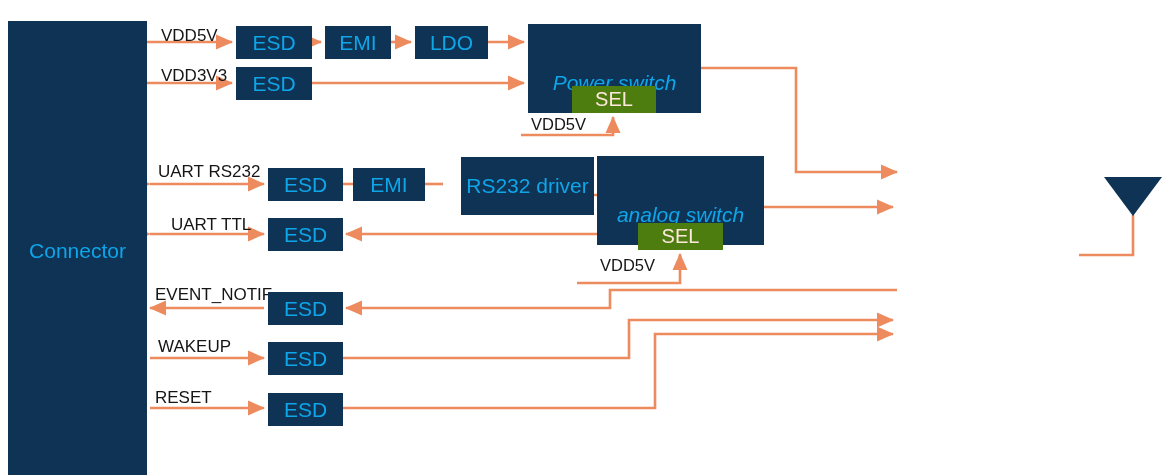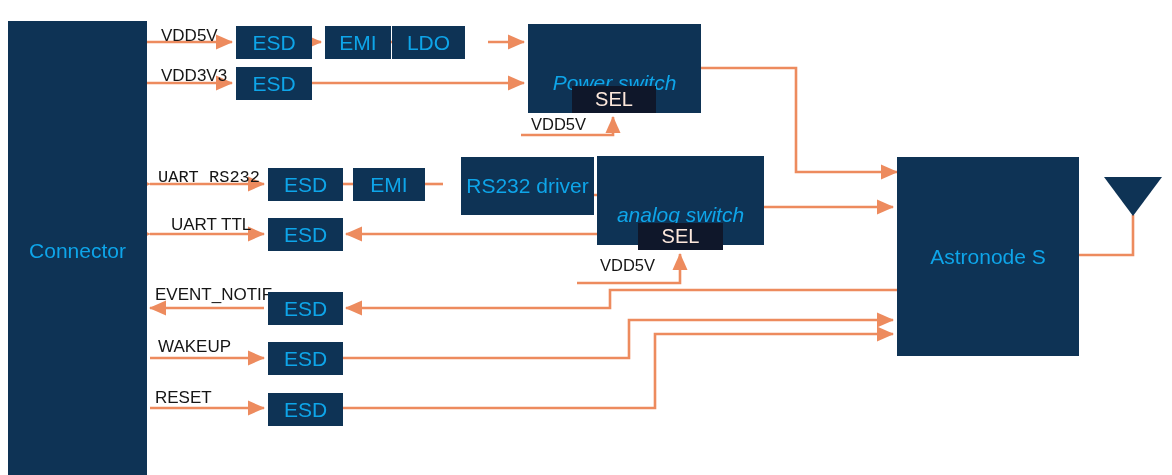--- a/index.html
+++ b/index.html
@@ -49,21 +49,21 @@
     font-size: 21px;
   }
   .blk.bigsw {
     font-size: 21px;
     align-items: center;
     padding-top: 28px;
     font-style: italic;
   }
   .sel {
     position: absolute;
-    background: #0f172a;
+    background: #4d7c0f;
     color: #fde8dc;
     display: flex;
     align-items: center;
     justify-content: center;
     font-size: 20px;
     z-index: 4;
   }
   .lbl {
     position: absolute;
     color: #151515;
@@ -144,21 +144,21 @@
   </div>
 
   <div class="blk small" style="left:236px; top:26px; width:76px; height:33px;">
     <span>ESD</span>
   </div>
 
   <div class="blk small" style="left:325px; top:26px; width:66px; height:33px;">
     <span>EMI</span>
   </div>
 
-  <div class="blk small" style="left:392px; top:26px; width:73px; height:33px;text-align:right;">
+  <div class="blk small" style="left:415px; top:26px; width:73px; height:33px;text-align:right;">
     <span>LDO</span>
   </div>
 
   <div class="blk small" style="left:236px; top:67px; width:76px; height:33px;">
     <span>ESD</span>
   </div>
 
   <div class="blk bigsw" style="left:528px; top:24px; width:173px; height:89px;">
     <span>Power switch</span>
   </div>
@@ -194,31 +194,28 @@
   </div>
 
   <div class="blk small" style="left:268px; top:342px; width:75px; height:33px;">
     <span>ESD</span>
   </div>
 
   <div class="blk small" style="left:268px; top:393px; width:75px; height:33px;">
     <span>ESD</span>
   </div>
 
-  <div class="blk astronode" style="left:897px; top:157px; width:182px; height:199px;">
-    <span>Astronode S</span>
-  </div>
 
   <div class="lbl" style="left:161px; top:26px;">VDD5V</div>
 
   <div class="lbl" style="left:161px; top:66px;">VDD3V3</div>
 
   <div class="lbl vdd" style="left:531px; top:115px;">VDD5V</div>
 
-  <div class="lbl" style="left:158px; top:168px;font-family:Liberation Mono, monospace;">UART RS232</div>
+  <div class="lbl" style="left:158px; top:162px;">UART RS232</div>
 
   <div class="lbl" style="left:158px; top:215px;margin-left:13px;">UART TTL</div>
 
   <div class="lbl vdd" style="left:600px; top:256px;">VDD5V</div>
 
   <div class="lbl" style="left:155px; top:285px; z-index:2;">EVENT_NOTIF</div>
 
   <div class="lbl" style="left:158px; top:337px;">WAKEUP</div>
 
   <div class="lbl" style="left:155px; top:388px;">RESET</div>

